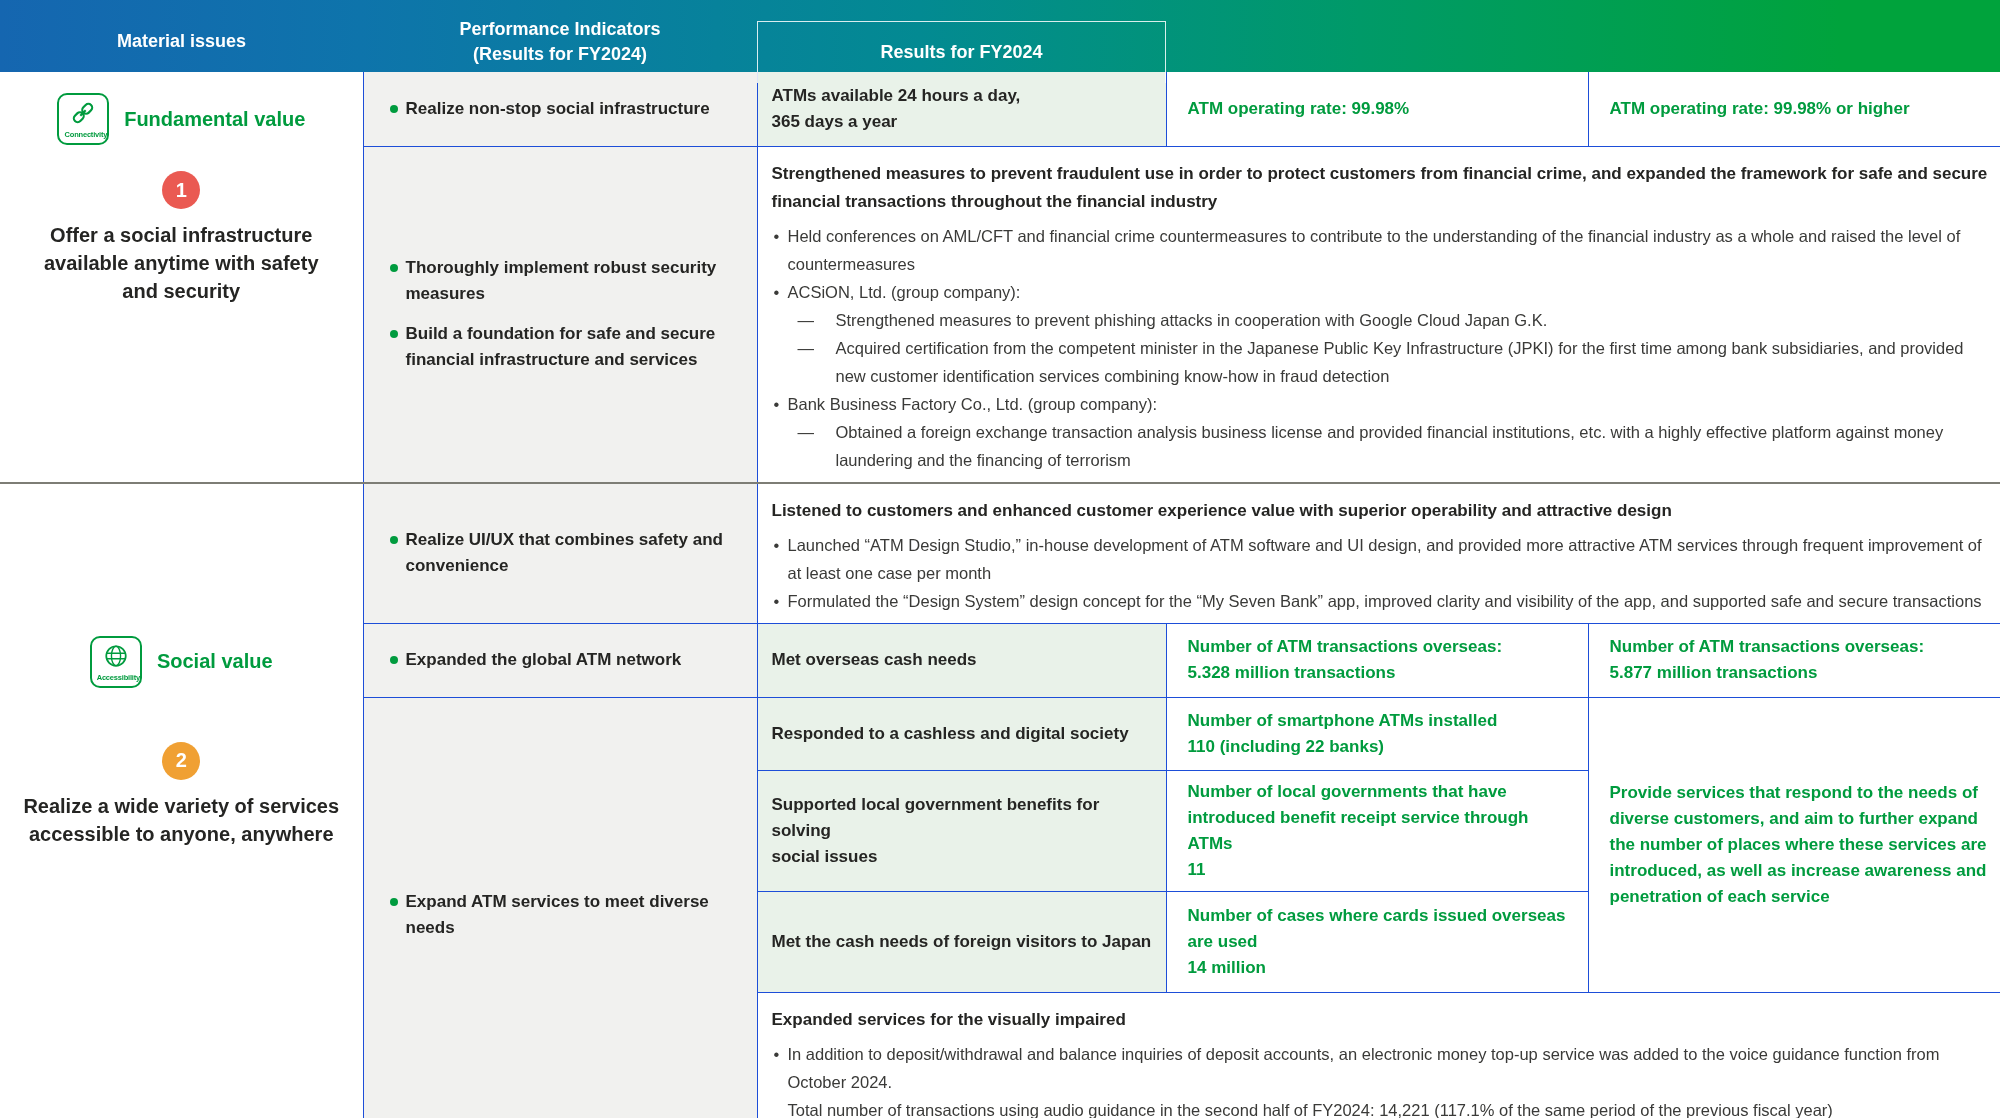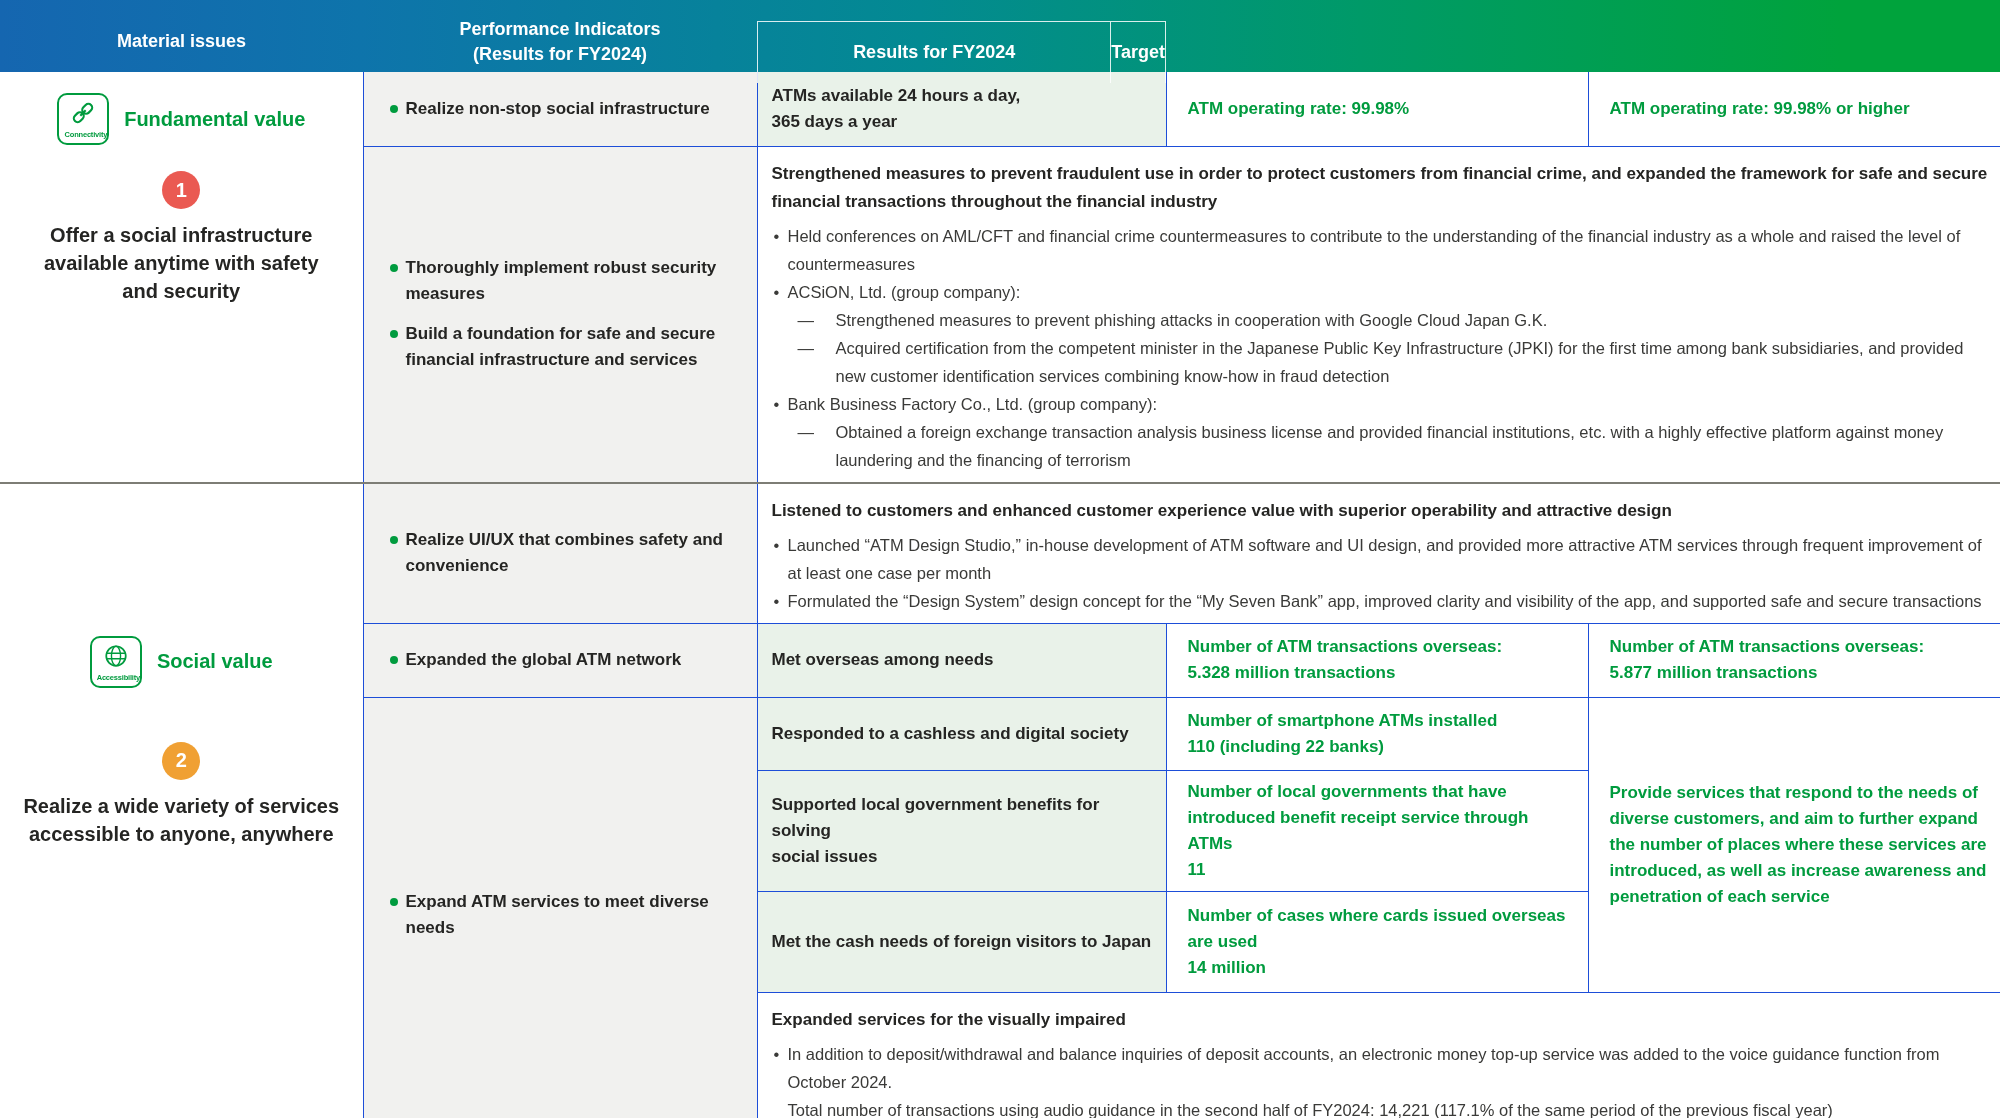--- a/index.html
+++ b/index.html
@@ -92,21 +92,20 @@
 </head>
 <body>
 
 <div class="thead">
   <div class="h-cell">Material issues</div>
   <div class="h-cell pre">Performance Indicators
 (Results for FY2024)</div>
   <div>
     <div class="h-sub-wrap">
       <div class="h-sub first">Results for FY2024</div>
-      <div class="h-sub second">Target</div>
     </div>
   </div>
 </div>
 
 <table>
   <colgroup>
     <col style="width:363px">
       <col style="width:394px">
       <col style="width:409px">
     <col style="width:422px">
@@ -202,21 +201,21 @@
       </ul>
     </td>
   </tr>
 
   <tr class="r4">
     <td class="tg">
       <ul class="tg-list">
         <li><span>Expanded the global ATM network</span></li>
       </ul>
     </td>
-    <td class="pi">Met overseas among needs</td>
+    <td class="pi">Met overseas cash needs</td>
     <td class="res pre">Number of ATM transactions overseas:
 5.328 million transactions</td>
     <td class="res pre no-right">Number of ATM transactions overseas:
 5.877 million transactions</td>
   </tr>
 
   <tr class="r5">
     <td class="tg" rowspan="4">
       <ul class="tg-list">
         <li><span>Expand ATM services to meet diverse needs</span></li>

